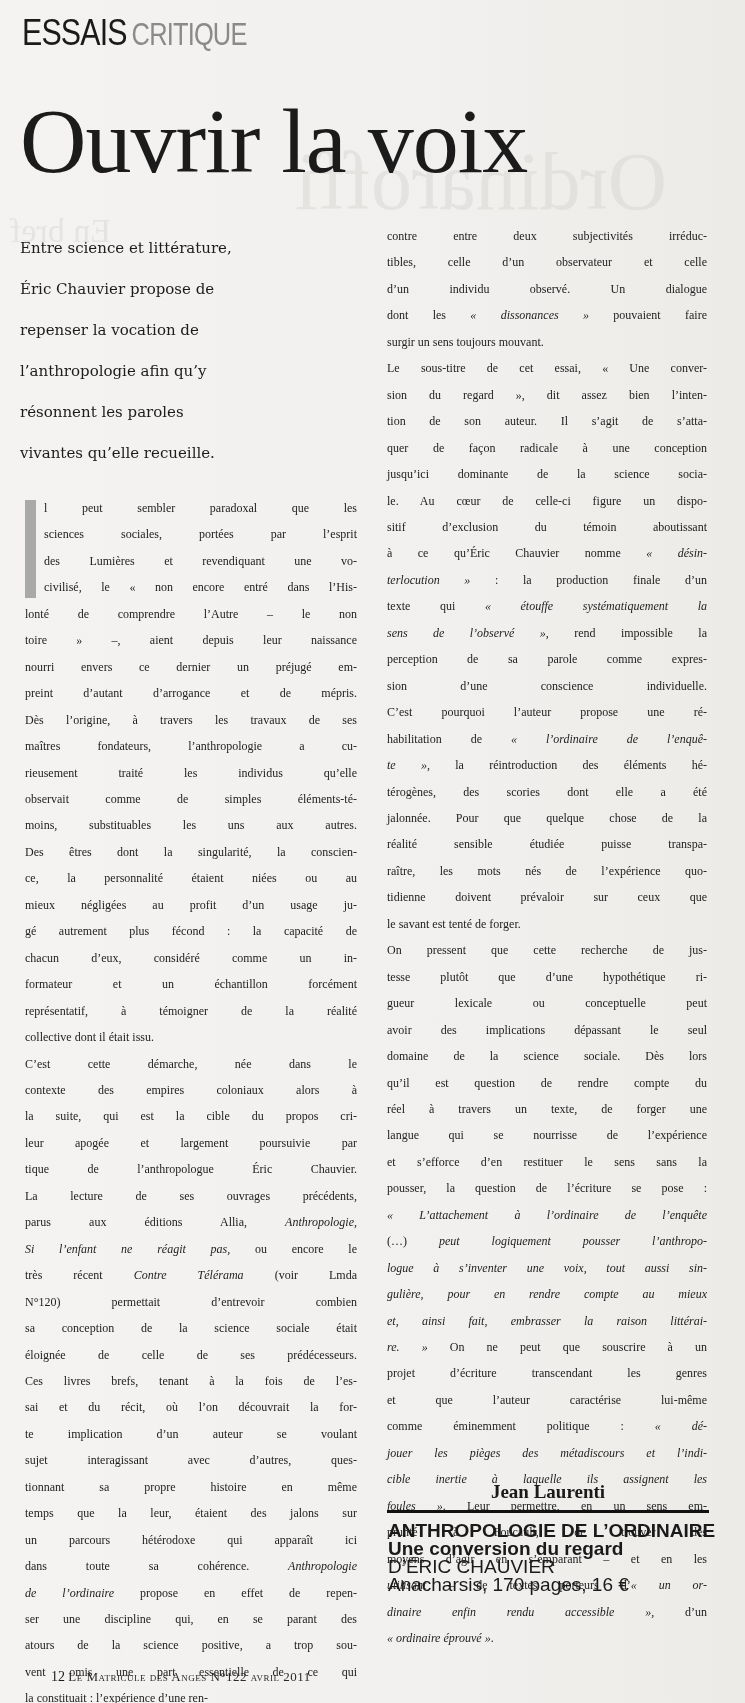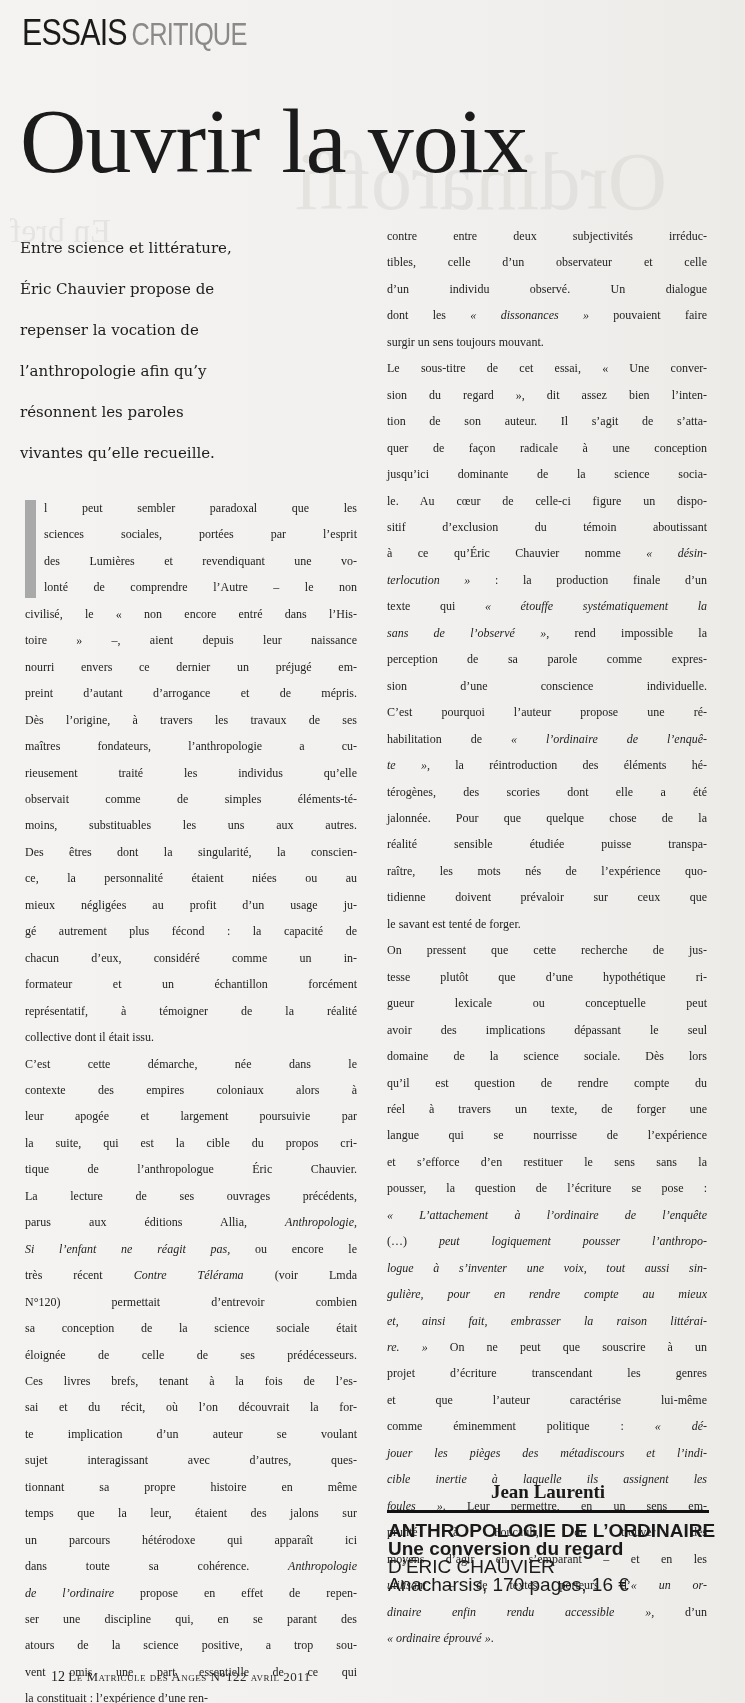--- a/index.html
+++ b/index.html
@@ -110,42 +110,42 @@
       <span>l’anthropologie afin qu’y</span>
       <span>résonnent les paroles</span>
       <span>vivantes qu’elle recueille.</span>
     </div>
 
   <div class="col left" id="col-left">
       <span class="dropcap"></span>
       <span class="line">l peut sembler paradoxal que les</span>
       <span class="line">sciences sociales, portées par l’esprit</span>
       <span class="line">des Lumières et revendiquant une vo-</span>
+      <span class="line">civilisé, le « non encore entré dans l’His-</span>
       <span class="line">lonté de comprendre l’Autre – le non</span>
-      <span class="line">civilisé, le « non encore entré dans l’His-</span>
       <span class="line">toire » –, aient depuis leur naissance</span>
       <span class="line">nourri envers ce dernier un préjugé em-</span>
       <span class="line">preint d’autant d’arrogance et de mépris.</span>
       <span class="line">Dès l’origine, à travers les travaux de ses</span>
       <span class="line">maîtres fondateurs, l’anthropologie a cu-</span>
       <span class="line">rieusement traité les individus qu’elle</span>
       <span class="line">observait comme de simples éléments-té-</span>
       <span class="line">moins, substituables les uns aux autres.</span>
       <span class="line">Des êtres dont la singularité, la conscien-</span>
       <span class="line">ce, la personnalité étaient niées ou au</span>
       <span class="line">mieux négligées au profit d’un usage ju-</span>
       <span class="line">gé autrement plus fécond : la capacité de</span>
       <span class="line">chacun d’eux, considéré comme un in-</span>
       <span class="line">formateur et un échantillon forcément</span>
       <span class="line">représentatif, à témoigner de la réalité</span>
       <span class="line last">collective dont il était issu.</span>
       <span class="line">C’est cette démarche, née dans le</span>
       <span class="line">contexte des empires coloniaux alors à</span>
+      <span class="line">la suite, qui est la cible du propos cri-</span>
       <span class="line">leur apogée et largement poursuivie par</span>
-      <span class="line">la suite, qui est la cible du propos cri-</span>
       <span class="line">tique de l’anthropologue Éric Chauvier.</span>
       <span class="line">La lecture de ses ouvrages précédents,</span>
       <span class="line">parus aux éditions Allia, <i>Anthropologie,</i></span>
       <span class="line"><i>Si l’enfant ne réagit pas,</i> ou encore le</span>
       <span class="line">très récent <i>Contre Télérama</i> (voir Lmda</span>
       <span class="line">N°120) permettait d’entrevoir combien</span>
       <span class="line">sa conception de la science sociale était</span>
       <span class="line">éloignée de celle de ses prédécesseurs.</span>
       <span class="line">Ces livres brefs, tenant à la fois de l’es-</span>
       <span class="line">sai et du récit, où l’on découvrait la for-</span>
@@ -170,21 +170,21 @@
       <span class="line">Le sous-titre de cet essai, « Une conver-</span>
       <span class="line">sion du regard », dit assez bien l’inten-</span>
       <span class="line">tion de son auteur. Il s’agit de s’atta-</span>
       <span class="line">quer de façon radicale à une conception</span>
       <span class="line">jusqu’ici dominante de la science socia-</span>
       <span class="line">le. Au cœur de celle-ci figure un dispo-</span>
       <span class="line">sitif d’exclusion du témoin aboutissant</span>
       <span class="line">à ce qu’Éric Chauvier nomme <i>« désin-</i></span>
       <span class="line"><i>terlocution »</i> : la production finale d’un</span>
       <span class="line">texte qui <i>« étouffe systématiquement la</i></span>
-      <span class="line"><i>sans de l’observé »</i>, rend impossible la</span>
+      <span class="line"><i>sens de l’observé »</i>, rend impossible la</span>
       <span class="line">perception de sa parole comme expres-</span>
       <span class="line">sion d’une conscience individuelle.</span>
       <span class="line">C’est pourquoi l’auteur propose une ré-</span>
       <span class="line">habilitation de <i>« l’ordinaire de l’enquê-</i></span>
       <span class="line"><i>te »</i>, la réintroduction des éléments hé-</span>
       <span class="line">térogènes, des scories dont elle a été</span>
       <span class="line">jalonnée. Pour que quelque chose de la</span>
       <span class="line">réalité sensible étudiée puisse transpa-</span>
       <span class="line">raître, les mots nés de l’expérience quo-</span>
       <span class="line">tidienne doivent prévaloir sur ceux que</span>

